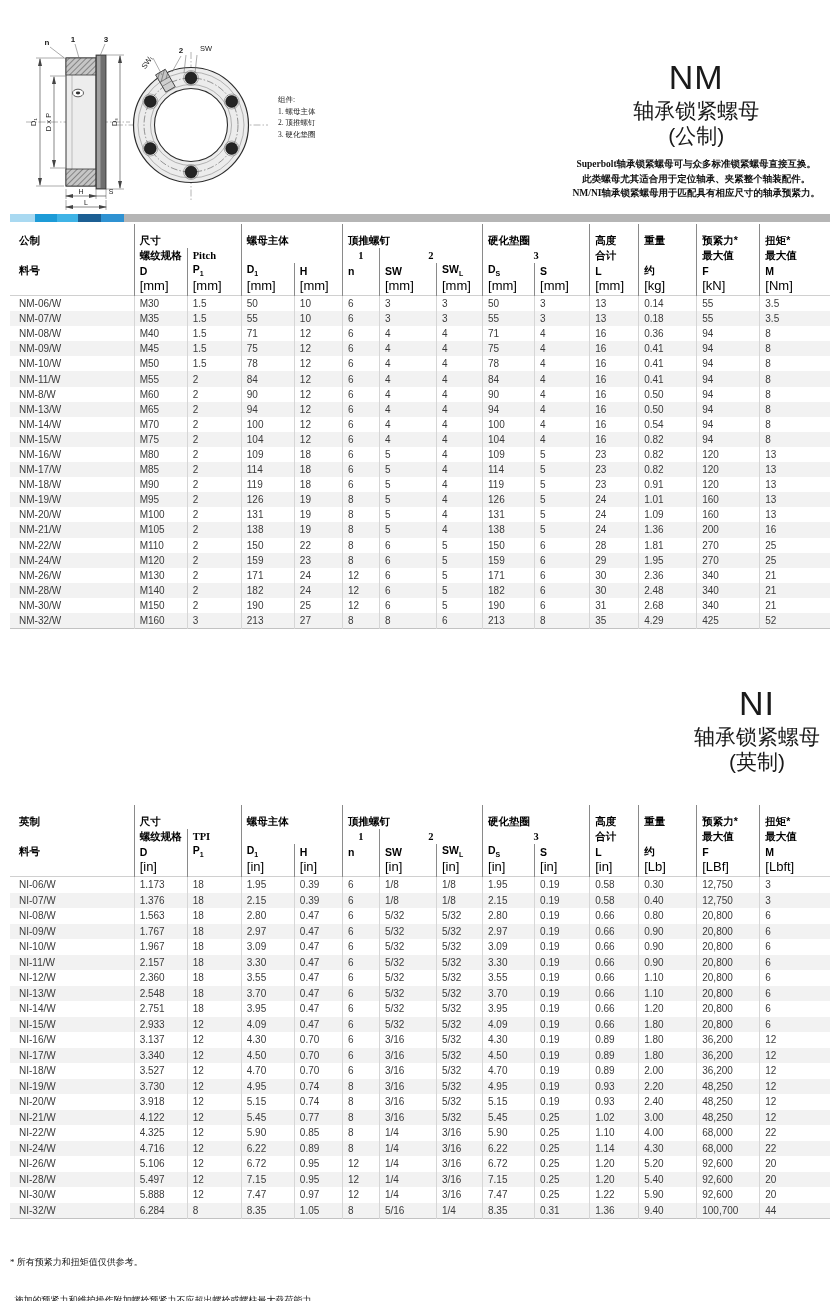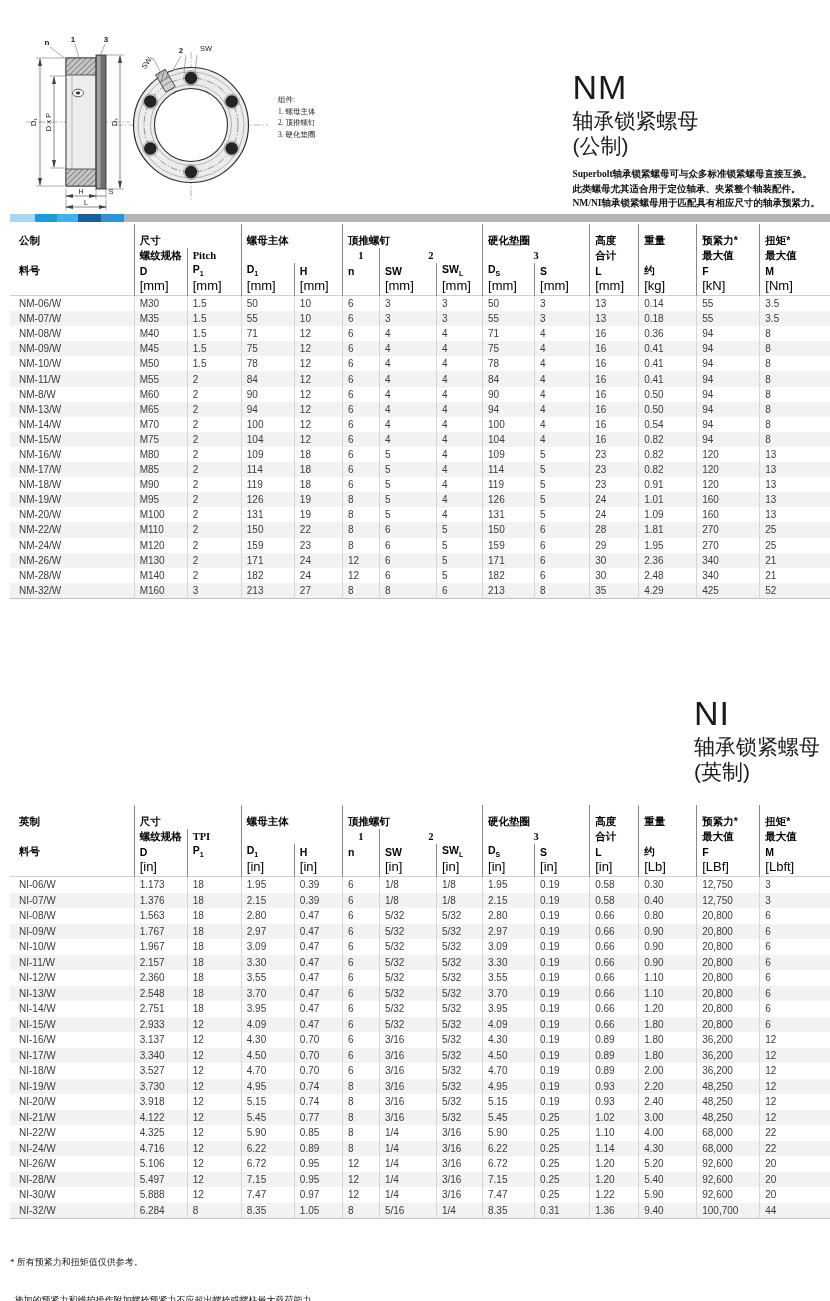--- a/index.html
+++ b/index.html
@@ -9,21 +9,21 @@
   
   #diagram{position:absolute;left:10px;top:32px;width:420px;height:190px;}
   #diagram svg text{font-family:"Liberation Sans",sans-serif;fill:#1a1a1a;}
   .dim{stroke:#555;stroke-width:.7;fill:none;}
   .ext{stroke:#666;stroke-width:.55;fill:none;}
   .cl{stroke:#777;stroke-width:.55;stroke-dasharray:7 2 1.5 2;fill:none;}
   .legend{position:absolute;left:268px;top:62px;width:110px;
           font-family:"Liberation Serif",serif;font-size:7.5px;line-height:11.5px;color:#1c1c1c;}
 
   
-  .title-block{position:absolute;right:10px;text-align:left;margin-top:10px;}
+  .title-block{position:absolute;right:10px;text-align:center;}
   #nm-title{top:56px;}
   #ni-title{top:682px;}
   .code{font-size:34px;line-height:42px;font-weight:300;letter-spacing:1px;}
   .cn{font-size:21px;line-height:25px;font-weight:300;}
   .desc{margin-top:9px;font-size:9.5px;line-height:14.6px;font-weight:bold;
         font-family:"Liberation Serif",serif;color:#111;}
 
   
   #bar{position:absolute;left:10px;top:214px;width:820px;height:8px;display:flex;}
 
@@ -496,20 +496,36 @@
             <td>5</td>
             <td>4</td>
             <td>131</td>
             <td>5</td>
             <td>24</td>
             <td>1.09</td>
             <td>160</td>
             <td>13</td>
           </tr>
           <tr>
+            <td>NM-21/W</td>
+            <td>M105</td>
+            <td>2</td>
+            <td>138</td>
+            <td>19</td>
+            <td>8</td>
+            <td>5</td>
+            <td>4</td>
+            <td>138</td>
+            <td>5</td>
+            <td>24</td>
+            <td>1.36</td>
+            <td>200</td>
+            <td>16</td>
+          </tr>
+          <tr>
             <td>NM-22/W</td>
             <td>M110</td>
             <td>2</td>
             <td>150</td>
             <td>22</td>
             <td>8</td>
             <td>6</td>
             <td>5</td>
             <td>150</td>
             <td>6</td>
@@ -556,20 +572,36 @@
             <td>2</td>
             <td>182</td>
             <td>24</td>
             <td>12</td>
             <td>6</td>
             <td>5</td>
             <td>182</td>
             <td>6</td>
             <td>30</td>
             <td>2.48</td>
+            <td>340</td>
+            <td>21</td>
+          </tr>
+          <tr>
+            <td>NM-30/W</td>
+            <td>M150</td>
+            <td>2</td>
+            <td>190</td>
+            <td>25</td>
+            <td>12</td>
+            <td>6</td>
+            <td>5</td>
+            <td>190</td>
+            <td>6</td>
+            <td>31</td>
+            <td>2.68</td>
             <td>340</td>
             <td>21</td>
           </tr>
           <tr>
             <td>NM-32/W</td>
             <td>M160</td>
             <td>3</td>
             <td>213</td>
             <td>27</td>
             <td>8</td>

